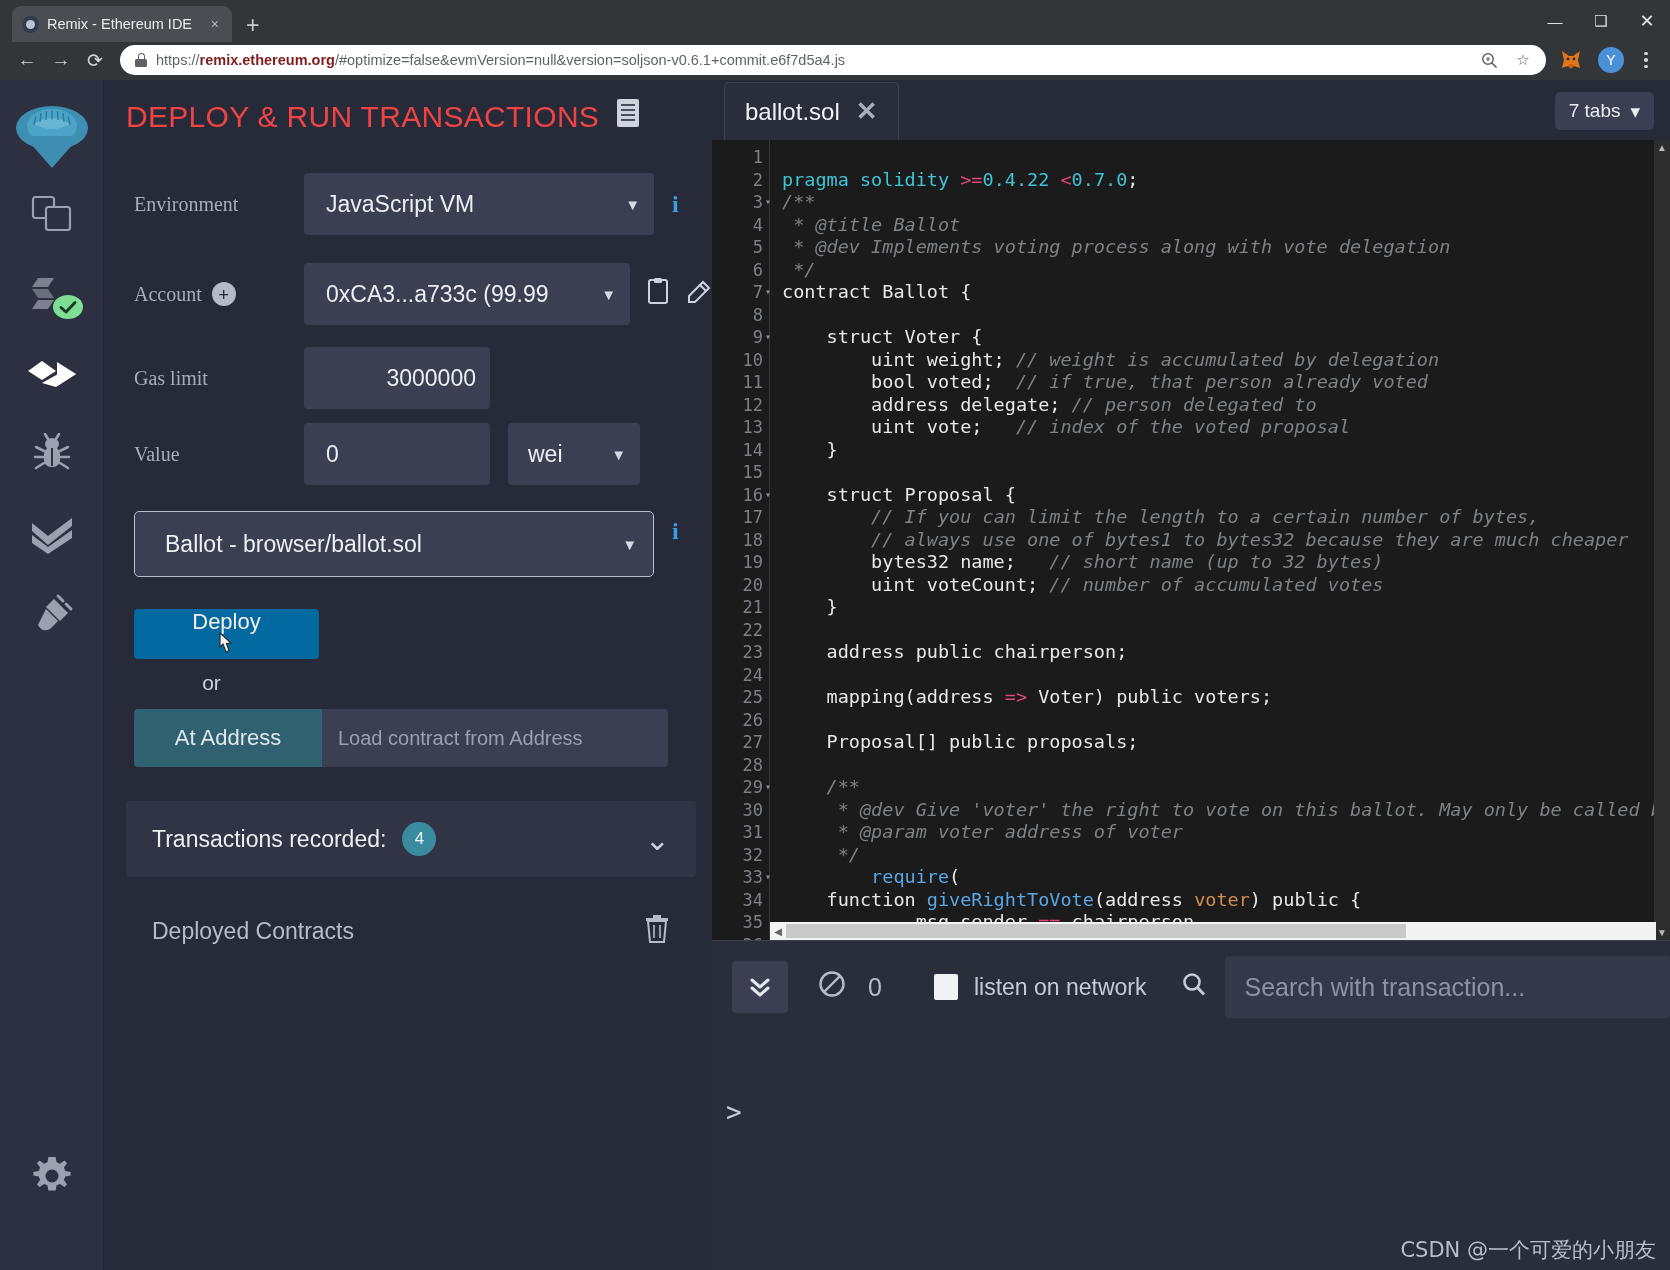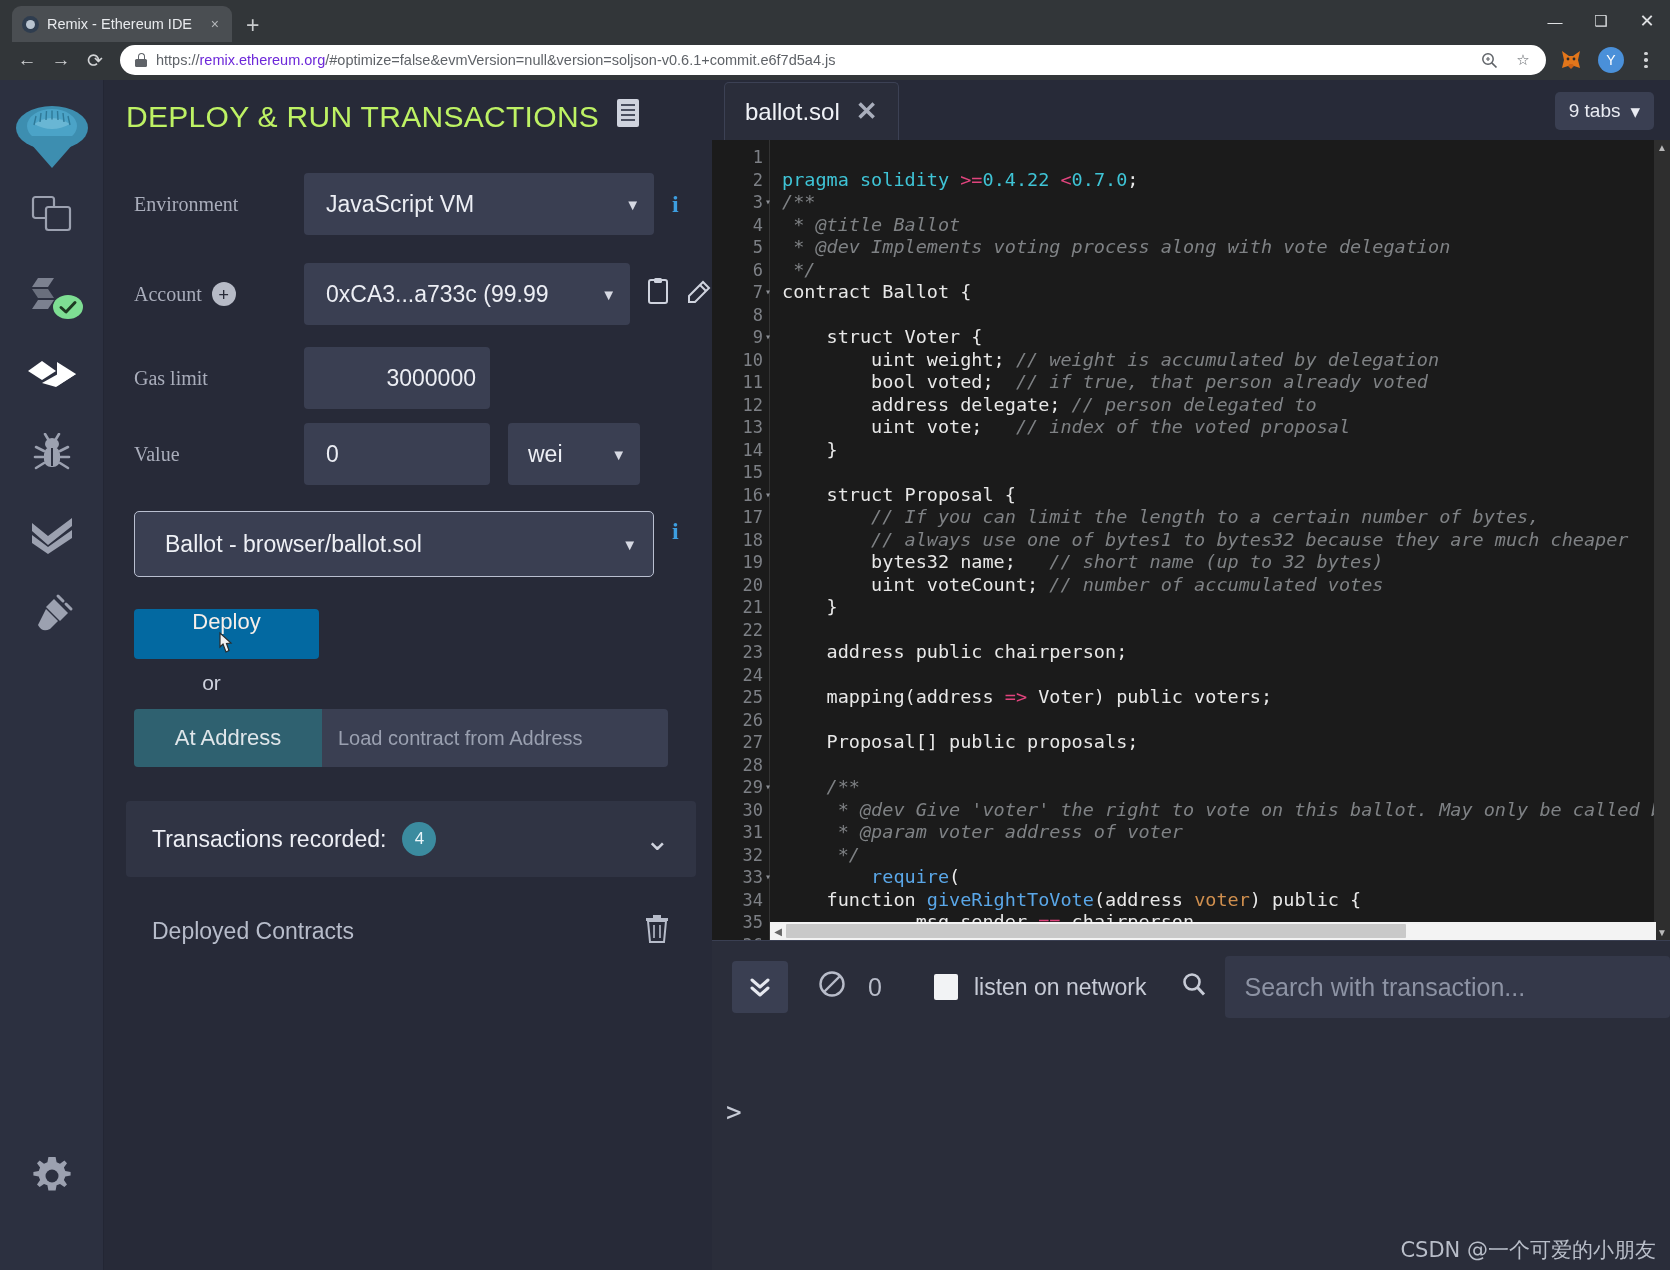--- a/index.html
+++ b/index.html
@@ -53,21 +53,21 @@
     border: 1.6px solid #5f6368; border-bottom: none; border-radius: 4px 4px 0 0;
   }
   .lockico .body {
     position: absolute; left: 1px; top: 5.5px; width: 12px; height: 8px;
     background: #5f6368; border-radius: 1.5px;
   }
   .urltext {
     flex: 1; color: #5f6368; font-size: 14.5px; white-space: nowrap; overflow: hidden;
     text-overflow: clip;
   }
-  .urltext b { color: #6d28d9; font-weight: 400; }
+  .urltext b { color: #7f1d1d; font-weight: 700; }
   .omni-ico { width: 26px; height: 26px; display: flex; align-items: center; justify-content: center;
               color: #5f6368; font-size: 15px; flex: 0 0 auto; }
   .ext-fox {
     width: 26px; height: 26px; margin-left: 8px; flex: 0 0 auto;
     display: flex; align-items: center; justify-content: center;
   }
   .avatar-y {
     width: 26px; height: 26px; border-radius: 50%; background: #4a90d9; color: #fff;
     font-size: 14px; display: flex; align-items: center; justify-content: center;
     margin-left: 10px; flex: 0 0 auto;
@@ -90,21 +90,21 @@
     width: 104px; height: 80px; display: flex; align-items: center; justify-content: center;
     position: relative;
   }
   .rail-gear { position: absolute; bottom: 62px; left: 0; width: 104px; height: 60px;
                display: flex; align-items: center; justify-content: center; }
 
   
   .lpanel { width: 608px; flex: 0 0 608px; background: #272a38; padding: 0 0 0 0; position: relative; }
   .panel-title {
     display: flex; align-items: center; gap: 16px; padding: 18px 0 0 22px;
-    font-size: 30px; font-weight: 400; letter-spacing: .3px; color: #bef264;
+    font-size: 30px; font-weight: 400; letter-spacing: .3px; color: #ef4444;
   }
   .panel-title .docico { color: #cfd3de; }
   .frow { display: flex; align-items: center; margin: 0 0 0 0; padding: 0 0 0 30px; }
   .flabel { width: 170px; flex: 0 0 170px; color: #a9adbb; font-size: 20px; display: flex;
             align-items: center; gap: 10px; font-family: Liberation Serif, serif; }
   .fctl {
     background: #3a3f52; border-radius: 4px; height: 62px; display: flex; align-items: center;
     padding: 0 14px 0 22px; color: #eceef4; font-size: 23px; position: relative;
   }
   .fctl.sel { justify-content: space-between; }
@@ -511,21 +511,21 @@
       </div>
     </div>
 
     <div class="rside">
       <div class="tabbar">
         <div class="etab">
           <span>ballot.sol</span>
           <span class="etab-x">✕</span>
         </div>
         <div class="tabs-pill">
-          <span>9 tabs</span>
+          <span>7 tabs</span>
           <span>▾</span>
         </div>
       </div>
 
       <div class="editor">
         <div class="gutter" id="gutter">
             <div class="ln">1</div>
             <div class="ln">2</div>
             <div class="ln">3<span class="fold">▾</span></div>
             <div class="ln">4</div>

